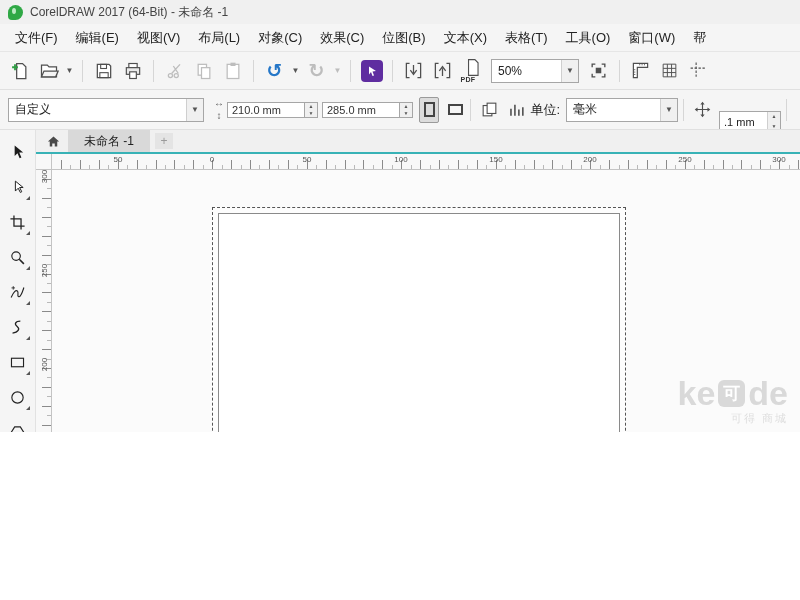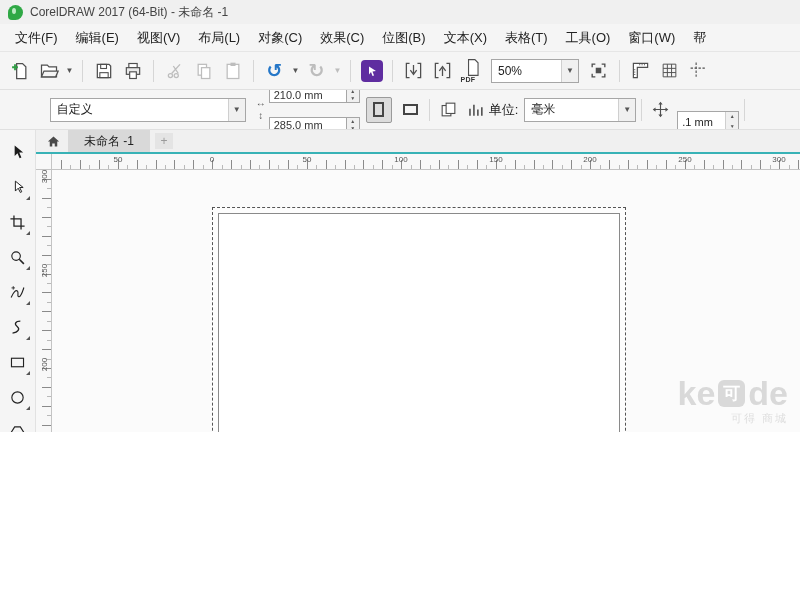--- a/index.html
+++ b/index.html
@@ -31,21 +31,21 @@
   .combo { background:#fff; border:1px solid #a6a6a6; height:24px; display:flex; align-items:stretch; flex:none; }
   .combo .val { flex:1; display:flex; align-items:center; padding:0 6px; font-size:12px; color:#222; overflow:hidden; }
   .combo .drop { width:17px; border-left:1px solid #cfcfcf; background:#f0f0f0; display:flex; align-items:center; justify-content:center; font-size:8px; color:#555; }
   .zoom-combo { width:88px; margin:0 4px; }
 
   
   .propbar { height:40px; background:#f5f5f5; display:flex; align-items:center; padding:0 8px; border-bottom:1px solid #e0e0e0; white-space:nowrap; overflow:hidden;justify-content:center; }
   .preset-combo { width:196px; }
   .size-group { display:flex; align-items:center; margin-left:10px; gap:3px; }
   .size-icons { display:flex; flex-direction:column; gap:3px; font-size:10px; color:#555; line-height:1; text-align:center; }
-  .size-fields { display:flex; flex-direction:column; gap:14px; }
+  .size-fields { display:flex; flex-direction:row; gap:4px; }
   .size-row { display:flex; align-items:stretch; height:16px; }
   .size-val { width:78px; background:#fff; border:1px solid #a6a6a6; font-size:11px; padding:0 4px; display:flex; align-items:center; }
   .mini-spin { width:13px; display:flex; flex-direction:column; border:1px solid #a6a6a6; border-left:none; background:#f0f0f0; }
   .mini-spin span { flex:1; font-size:5px; line-height:6px; text-align:center; color:#555; }
   .orient { width:26px; height:26px; margin-left:6px; display:flex; align-items:center; justify-content:center; border:1px solid transparent; border-radius:2px; }
   .orient.active { background:#dcdcdc; border-color:#9a9a9a; }
   .orient .port { width:11px; height:15px; border:2px solid #444; }
   .orient .land { width:15px; height:11px; border:2px solid #444; }
   .units-label { font-size:13px; color:#222; }
   .units-combo { width:112px; margin-left:6px; }

